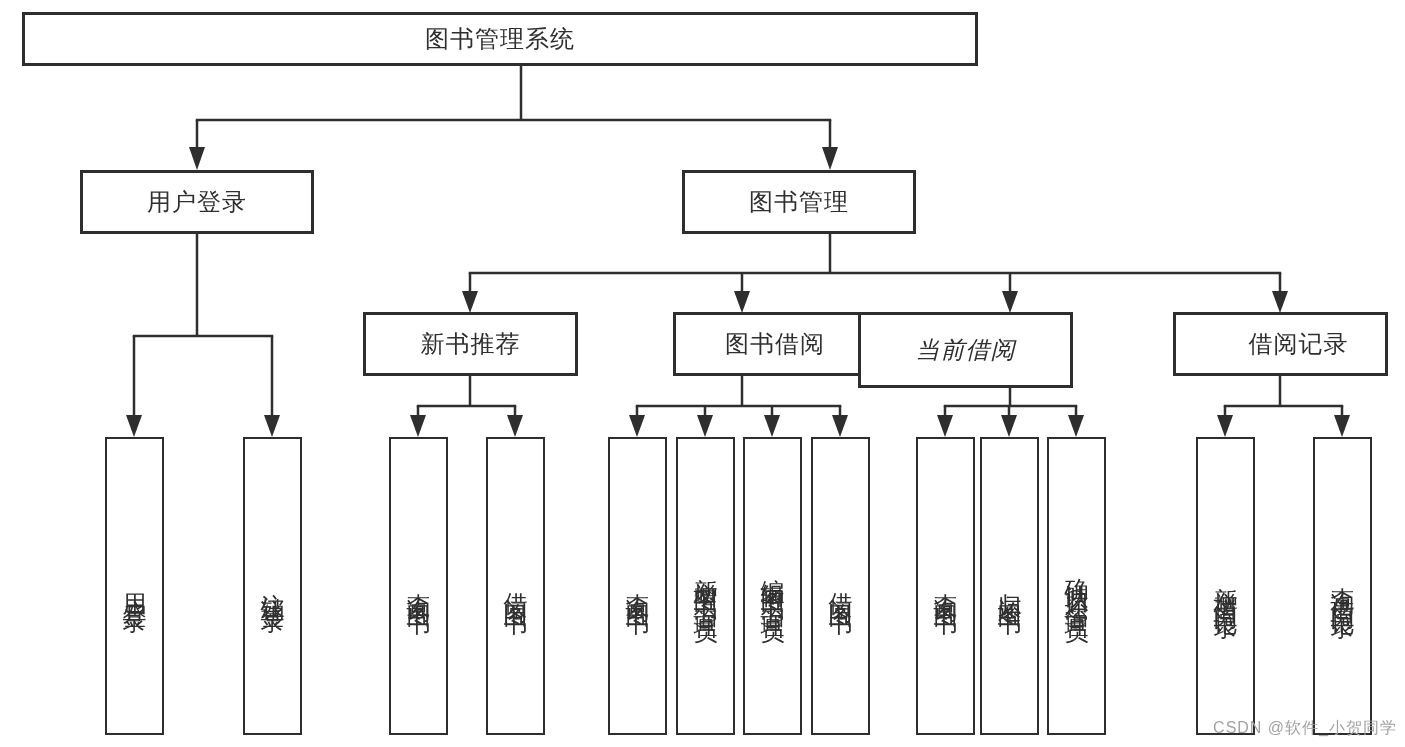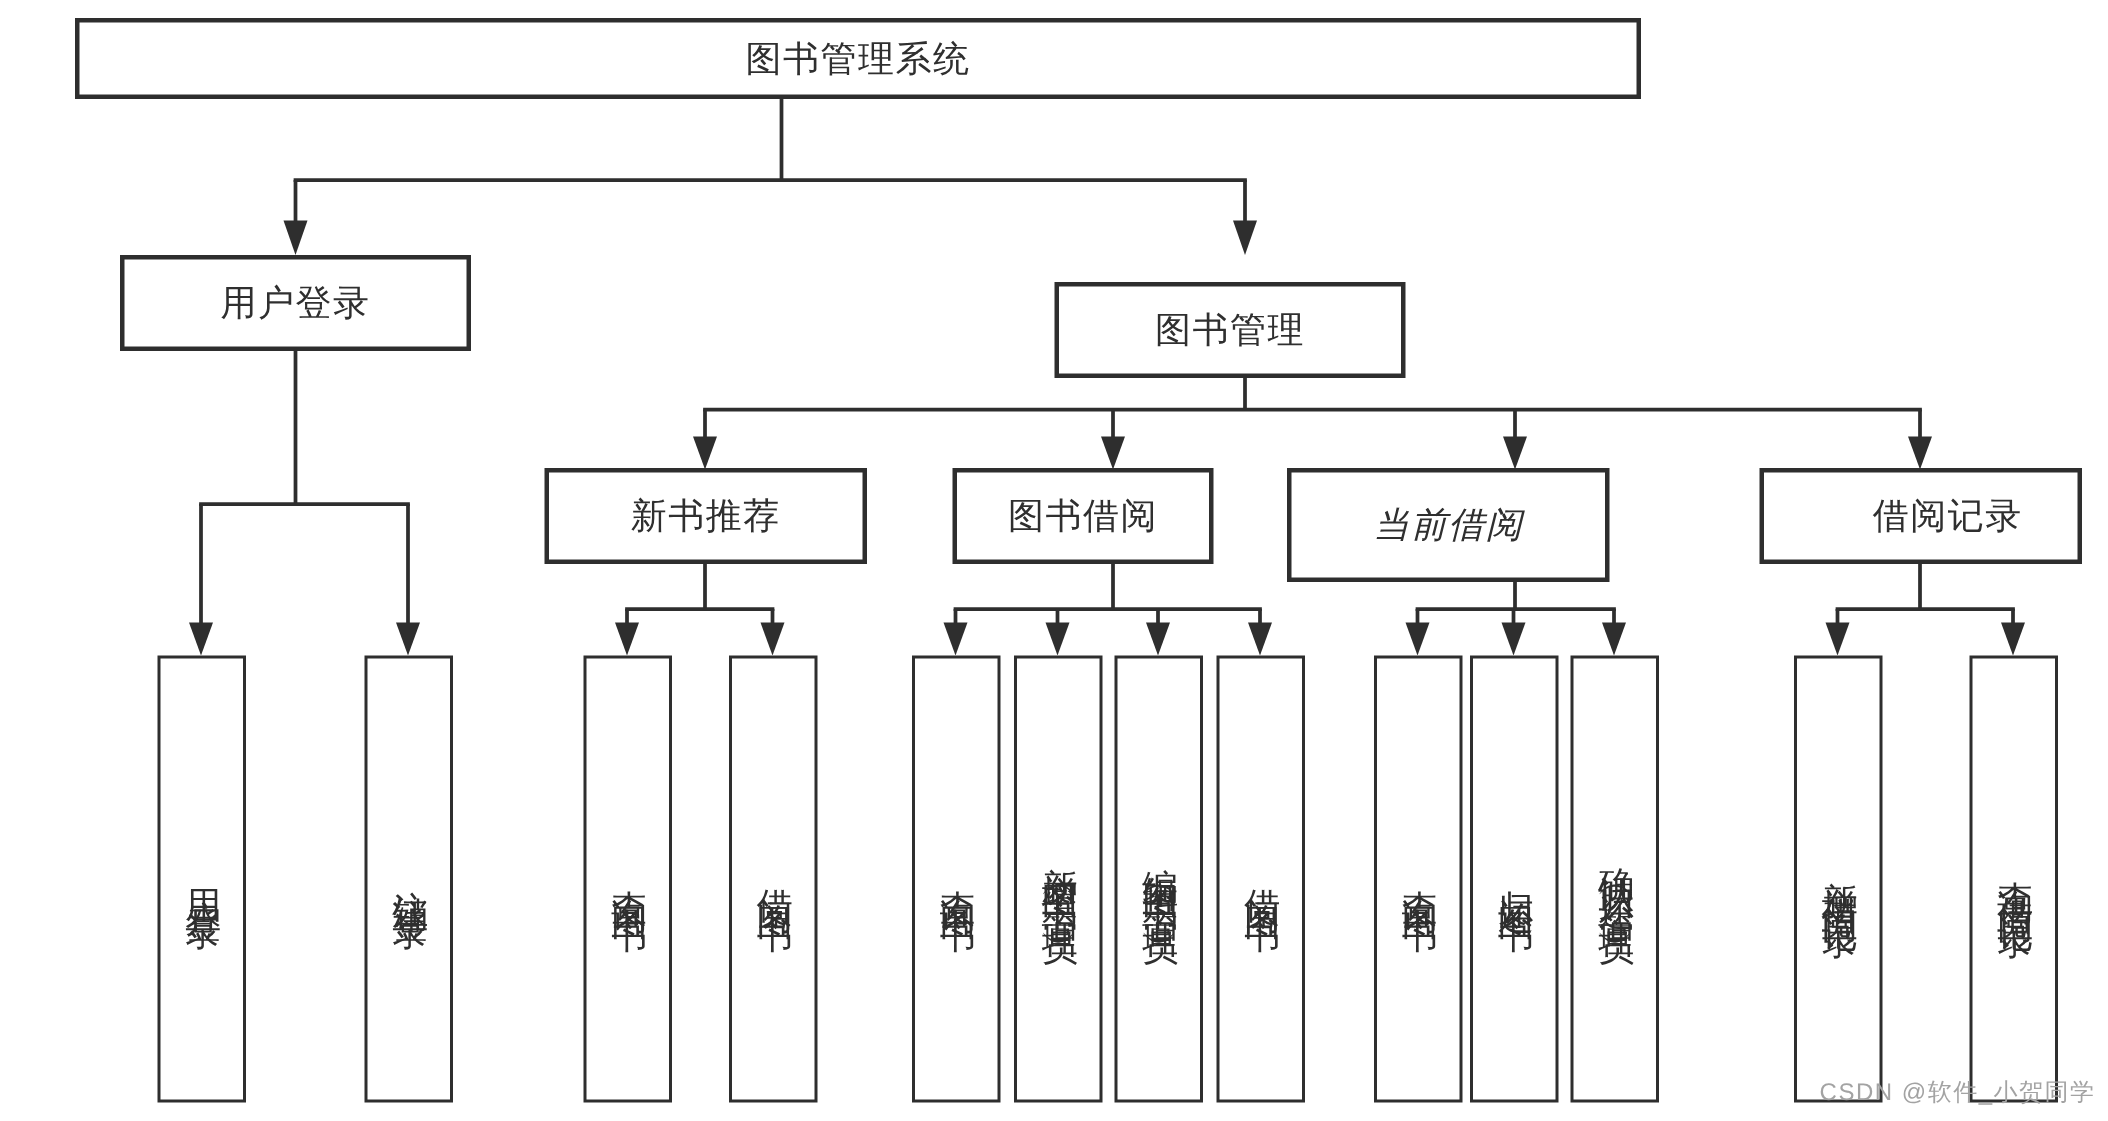--- a/index.html
+++ b/index.html
@@ -124,27 +124,27 @@
 
       <polygon points="937,415 953,415 945,437"></polygon>
       <polygon points="1001,415 1017,415 1009,437"></polygon>
       <polygon points="1068,415 1084,415 1076,437"></polygon>
 
       <polygon points="1217,415 1233,415 1225,437"></polygon>
       <polygon points="1334,415 1350,415 1342,437"></polygon>
     </g>
   </svg>
 
-  <div class="box" style="left:22px; top:12px; width:1044px; height:54px;margin-left:28px;">图书管理系统</div>
+  <div class="box" style="left:22px; top:12px; width:956px; height:54px;">图书管理系统</div>
 
   <div class="box" style="left:80px; top:170px; width:234px; height:64px;">用户登录</div>
-  <div class="box" style="left:703px; top:170px; width:234px; height:64px;margin-top:18px;">图书管理</div>
+  <div class="box" style="left:682px; top:170px; width:234px; height:64px;">图书管理</div>
 
   <div class="box" style="left:363px; top:312px; width:215px; height:64px;">新书推荐</div>
-  <div class="box" style="left:635px; top:312px; width:174px; height:64px;">图书借阅</div>
+  <div class="box" style="left:673px; top:312px; width:204px; height:64px;">图书借阅</div>
   <div class="box" style="left:858px; top:312px; width:215px; height:76px;font-style:italic;">当前借阅</div>
   <div class="box" style="left:1173px; top:312px; width:215px; height:64px;padding-left:36px;">借阅记录</div>
 
   <div class="box leaf" style="left:105px; top:437px; width:59px; height:298px;">用户登录</div>
   <div class="box leaf" style="left:243px; top:437px; width:59px; height:298px;">注销登录</div>
 
   <div class="box leaf" style="left:389px; top:437px; width:59px; height:298px;">查询图书</div>
   <div class="box leaf" style="left:486px; top:437px; width:59px; height:298px;">借阅图书</div>
 
   <div class="box leaf" style="left:608px; top:437px; width:59px; height:298px;">查询图书</div>

